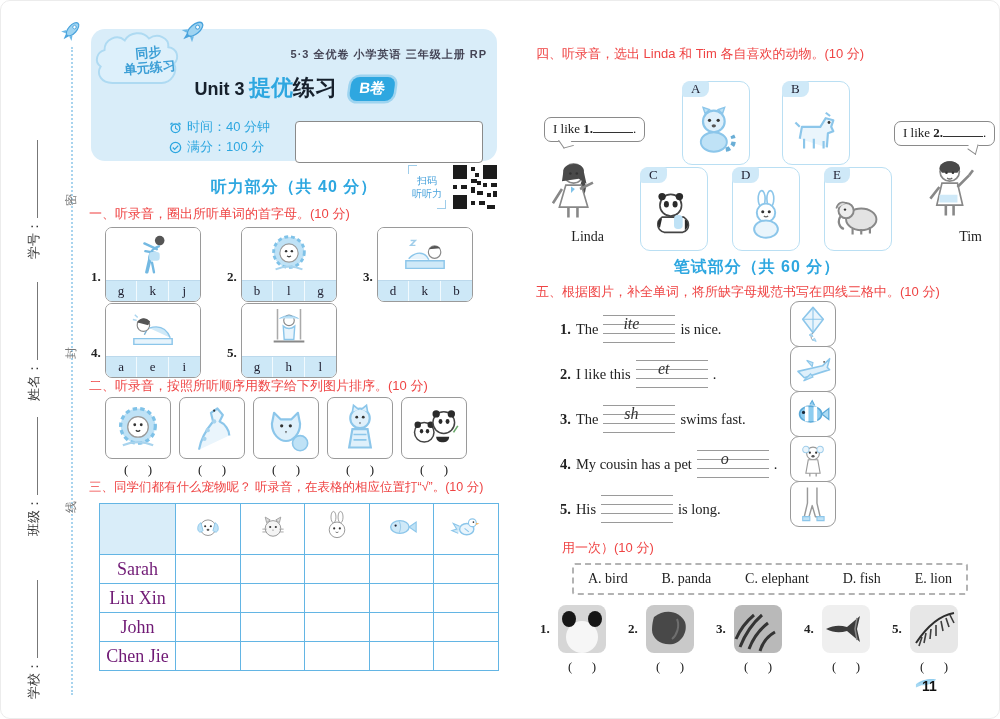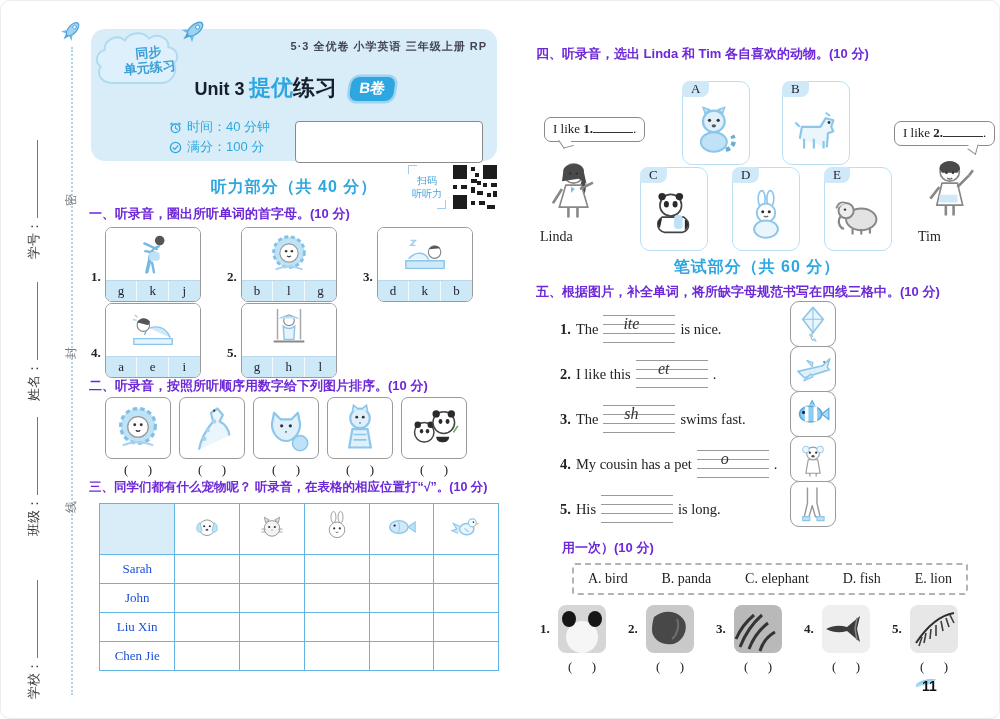--- a/index.html
+++ b/index.html
@@ -19,39 +19,39 @@
   
   .page-left{position:absolute;left:88px;top:0;width:410px;height:719px;}
   .page-right{position:absolute;left:535px;top:0;width:442px;height:719px;}
 
   
   .hcard{position:absolute;left:2px;right:2px;top:28px;height:132px;background:#d9edf9;border-radius:14px;}
   .cloud{position:absolute;left:0px;top:-6px;width:116px;height:80px;}
   .cloud-text{position:absolute;left:8px;top:22px;width:100px;text-align:center;color:#3d9fd6;font-weight:700;
               font-size:13px;line-height:15px;transform:rotate(-5deg);}
   .badge-rocket{position:absolute;right:-2px;top:-8px;width:32px;height:32px;transform:rotate(8deg);}
-  .edition{position:absolute;right:10px;top:10px;font-size:11px;color:#445;letter-spacing:1px;font-weight:700;}
+  .edition{position:absolute;right:10px;top:18px;font-size:11px;color:#445;letter-spacing:1px;font-weight:700;}
   .title-row{position:absolute;left:0;right:0;top:44px;text-align:center;white-space:nowrap;}
   .title-row .t-unit{font-weight:700;font-size:18px;color:#16202c;}
   .title-row .t-acc{font-weight:700;font-size:22px;color:#2ea7e0;}
   .title-row .t-rest{font-weight:700;font-size:22px;color:#16202c;}
   .t-paper{display:inline-block;background:#2ea7e0;color:#fff;font-weight:700;font-size:15px;border-radius:8px;
            padding:2px 9px 3px;margin-left:8px;transform:skewX(-8deg) translateY(-2px);box-shadow:0 0 0 2.5px #9ed4f0;}
   .meta{position:absolute;left:78px;top:88px;font-size:13px;color:#2ea7e0;line-height:20px;}
   .meta-row{display:flex;align-items:center;gap:5px;}
   .bicon{width:13px;height:13px;display:inline-block;}
   .evalbox{position:absolute;right:14px;top:92px;width:186px;height:40px;background:#fff;border:1.4px solid #8a8a8a;
            border-radius:4px;display:flex;}
   .evalbox .ecell1{width:46%;border-right:1.4px solid #8a8a8a;display:flex;align-items:center;justify-content:center;
                    font-size:14px;color:#333;letter-spacing:3px;}
   .evalbox .ecell2{flex:1;}
 
   
   .part-title{position:absolute;left:0;right:0;text-align:center;color:#2ea7e0;font-weight:700;font-size:16px;letter-spacing:1px;}
-  .sec-title{position:absolute;left:0;font-weight:700;font-size:13px;color:#6d28d9;white-space:nowrap;}
+  .sec-title{position:absolute;left:0;font-weight:400;font-size:13px;color:#ef4444;white-space:nowrap;}
 
   
   .qrwrap{position:absolute;right:0px;top:162px;display:flex;gap:5px;align-items:center;}
   .qrlabel{position:relative;width:38px;height:44px;display:flex;flex-direction:column;align-items:center;justify-content:center;
            color:#4aa3dc;font-size:10px;line-height:13px;}
   .qrlabel::before{content:'';position:absolute;left:0;top:0;width:8px;height:8px;border-left:1.5px solid #9fcdea;border-top:1.5px solid #9fcdea;}
   .qrlabel::after{content:'';position:absolute;right:0;bottom:0;width:8px;height:8px;border-right:1.5px solid #9fcdea;border-bottom:1.5px solid #9fcdea;}
   .qrsvg{width:48px;height:48px;}
 
   
@@ -69,37 +69,37 @@
   .s2card{width:66px;height:62px;border:1.2px solid #9a9a9a;border-radius:7px;background:#fff;display:flex;align-items:center;justify-content:center;box-sizing:border-box;}
   .s2card svg{width:52px;height:52px;}
   .paren{font-family:"Liberation Serif",serif;font-size:13px;color:#222;white-space:pre;margin-top:3px;}
 
   
   .pets-table{position:absolute;left:10px;top:502px;border-collapse:collapse;}
   .pets-table td{border:1.2px solid #63b5e4;background:#fff;}
   .pets-table .corner{background:#d9edf9;width:76px;}
   .pets-table .pet-cell{width:64px;height:48px;text-align:center;}
   .pico{display:inline-block;width:34px;height:34px;}
-  .pets-table .name-cell{height:26px;text-align:center;font-family:"Liberation Serif",serif;font-size:13px;color:#1d4ed8;}
+  .pets-table .name-cell{height:26px;text-align:center;font-family:"Liberation Serif",serif;font-size:18px;color:#701a75;}
   .pets-table .ans-cell{height:26px;}
 
   
   .scene{position:absolute;left:0;top:66px;width:442px;height:186px;}
   .acard{position:absolute;width:66px;height:82px;border:1.6px solid #badff3;border-radius:10px;background:#fff;}
   .acard .tag{position:absolute;left:-1px;top:-1px;background:#cfe9f8;border-radius:8px 3px 8px 3px;padding:0 9px;
               font-family:"Liberation Serif",serif;font-size:13px;color:#223;}
   .aico{position:absolute;left:7px;top:18px;width:52px;height:58px;}
   .bubble{position:absolute;background:#fff;border:1.2px solid #8a8a8a;border-radius:7px;padding:3px 8px 4px;
           font-family:"Liberation Serif",serif;font-size:13px;white-space:nowrap;}
   .bubble .blank{display:inline-block;width:40px;border-bottom:1px solid #333;height:11px;}
   .bubble::after{content:'';position:absolute;bottom:-7px;left:16px;width:9px;height:9px;background:#fff;
                  border-right:1.2px solid #8a8a8a;border-bottom:1.2px solid #8a8a8a;transform:rotate(55deg) skewX(-20deg);}
   .bubble.b2::after{left:auto;right:16px;transform:rotate(35deg) skewX(20deg);}
   .figsvg{position:absolute;width:62px;height:80px;}
-  .fig-name{position:absolute;width:64px;text-align:left;font-family:"Liberation Serif",serif;font-size:14px;color:#222;}
+  .fig-name{position:absolute;width:64px;text-align:right;font-family:"Liberation Serif",serif;font-size:14px;color:#222;}
 
   
   .s5-row{position:absolute;left:24px;right:0;height:42px;font-family:"Liberation Serif",serif;font-size:14.5px;color:#222;}
   .s5-line{position:absolute;left:0;top:10px;white-space:nowrap;}
   .qnum2{font-weight:700;margin-right:5px;}
   .wgrid{display:inline-block;width:72px;height:28px;margin:0 5px;vertical-align:-9px;position:relative;
          background-image:repeating-linear-gradient(#9a9a9a 0 1px,transparent 1px 9px);background-size:100% 28px;background-repeat:no-repeat;}
   .wtxt{position:absolute;left:0;right:16px;top:0;text-align:center;font-style:italic;font-size:16px;color:#333;font-family:"Liberation Serif",serif;}
   .spic{position:absolute;left:230px;top:-4px;width:44px;height:44px;border:1.2px solid #9a9a9a;border-radius:9px;background:#fff;
         display:flex;align-items:center;justify-content:center;}
@@ -440,29 +440,29 @@
       </tr>
       <tr>
             <td class="name-cell">Sarah</td>
             <td class="ans-cell"></td>
             <td class="ans-cell"></td>
             <td class="ans-cell"></td>
             <td class="ans-cell"></td>
             <td class="ans-cell"></td>
           </tr>
       <tr>
-            <td class="name-cell">John</td>
+            <td class="name-cell">Liu Xin</td>
             <td class="ans-cell"></td>
             <td class="ans-cell"></td>
             <td class="ans-cell"></td>
             <td class="ans-cell"></td>
             <td class="ans-cell"></td>
           </tr>
       <tr>
-            <td class="name-cell">Liu Xin</td>
+            <td class="name-cell">John</td>
             <td class="ans-cell"></td>
             <td class="ans-cell"></td>
             <td class="ans-cell"></td>
             <td class="ans-cell"></td>
             <td class="ans-cell"></td>
           </tr>
       <tr>
             <td class="name-cell">Chen Jie</td>
             <td class="ans-cell"></td>
             <td class="ans-cell"></td>

